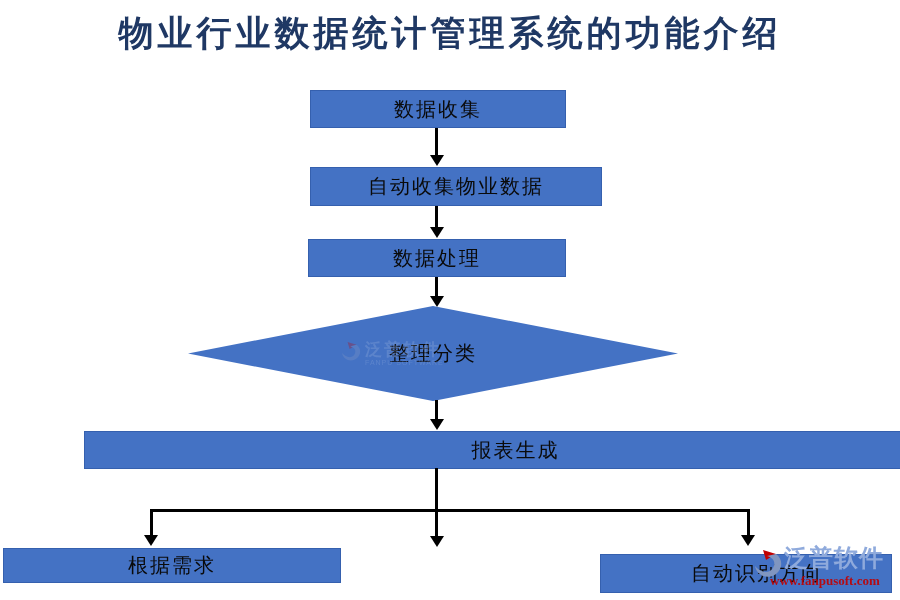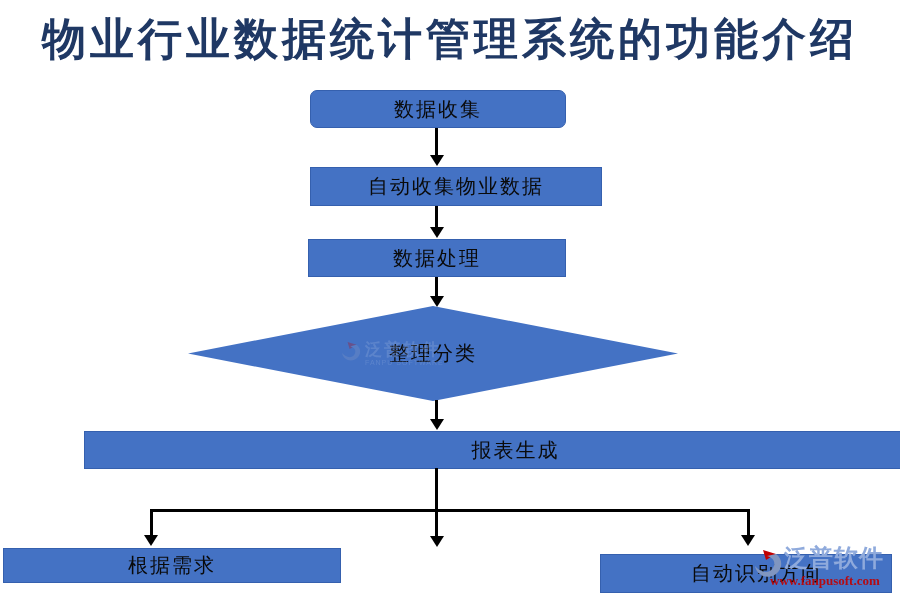--- a/index.html
+++ b/index.html
@@ -13,31 +13,31 @@
     --background:#FFFFFF;
   }
   html,body{margin:0;padding:0;background:#e8e8e8;}
   .canvas{
     position:relative;width:900px;height:600px;margin:0 auto;
     background:var(--background,#fff);overflow:hidden;
     font-family:"DejaVu Serif","Liberation Serif",serif;
   }
   .title{
     position:absolute;left:0;top:10px;width:900px;margin:0;
-    text-align:center;font-size:44px;font-weight:bold;letter-spacing:4px;
+    text-align:center;font-size:35px;font-weight:bold;letter-spacing:4px;
     color:var(--title-text,#1F3864);
   }
   .node{
     position:absolute;box-sizing:border-box;
     background:var(--node-fill,#4472C4);
     border:1px solid var(--node-border,#3560AE);
     display:flex;align-items:center;justify-content:center;
     font-size:20px;letter-spacing:2px;color:var(--node-text,#0a0a0a);
   }
-  #node-collect       {left:310px;top:90px; width:256px;height:38px;border-radius:7px;}
+  #node-collect       {left:310px;top:90px; width:256px;height:38px;}
   #node-auto-collect  {left:310px;top:167px;width:292px;height:39px;}
   #node-process       {left:308px;top:239px;width:258px;height:38px;}
   #node-report        {left:84px; top:431px;width:863px;height:38px;align-items:center;}
   #node-by-demand     {left:3px;  top:548px;width:338px;height:35px;}
   #node-travel        {left:310px;top:548px;width:256px;height:35px;}
   #node-auto-identify {left:600px;top:554px;width:292px;height:39px;padding-left:22px;}
   .diamond{
     left:188px;top:306px;width:490px;height:95px;border:none;
     clip-path:polygon(50% 0,100% 50%,50% 100%,0 50%);
     justify-content:center;

